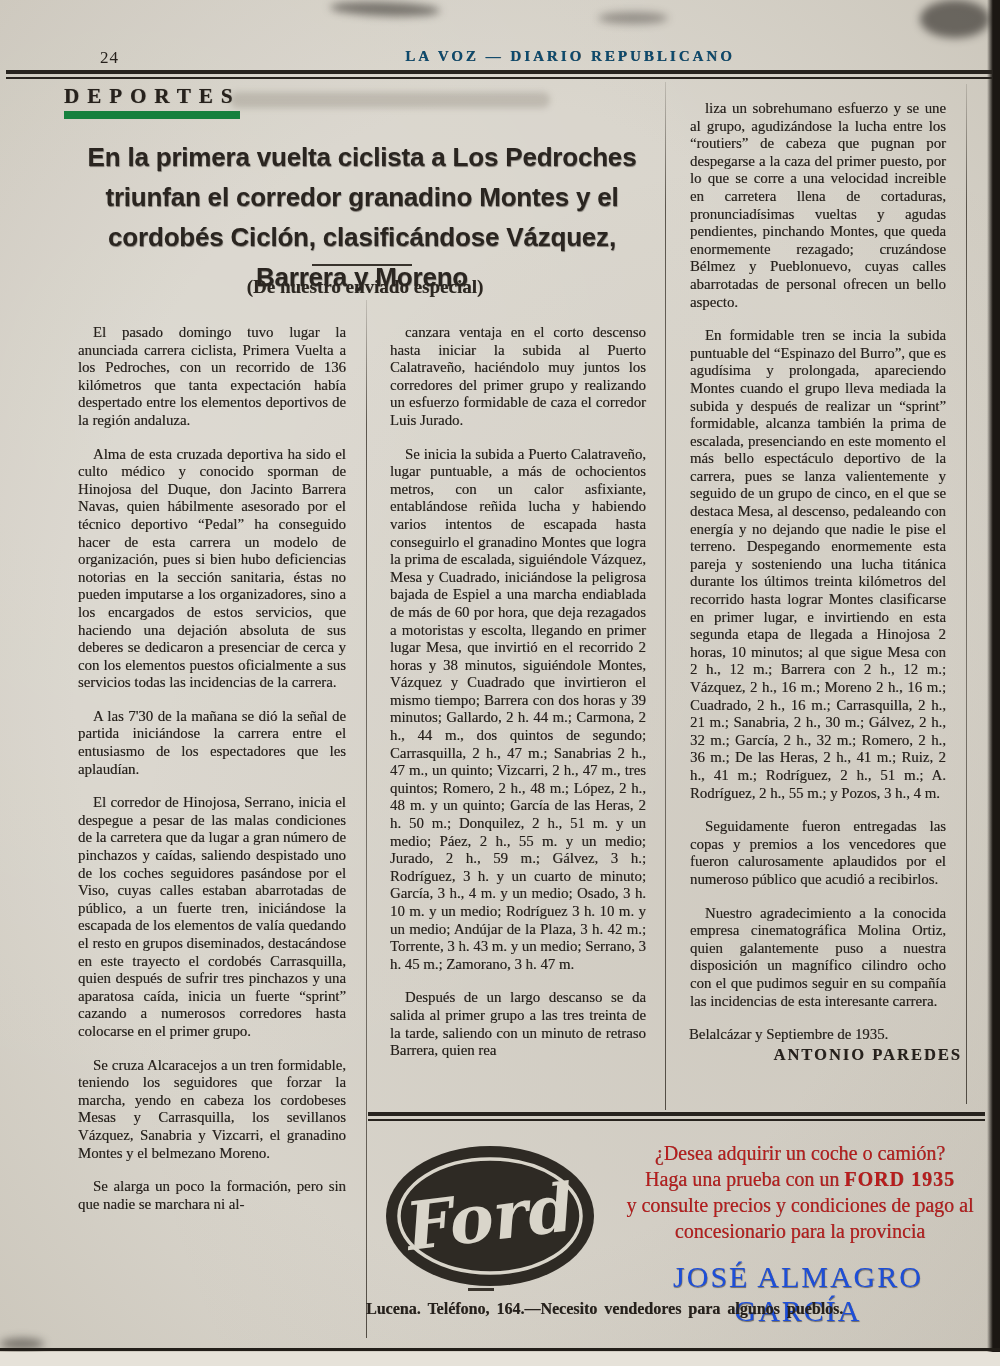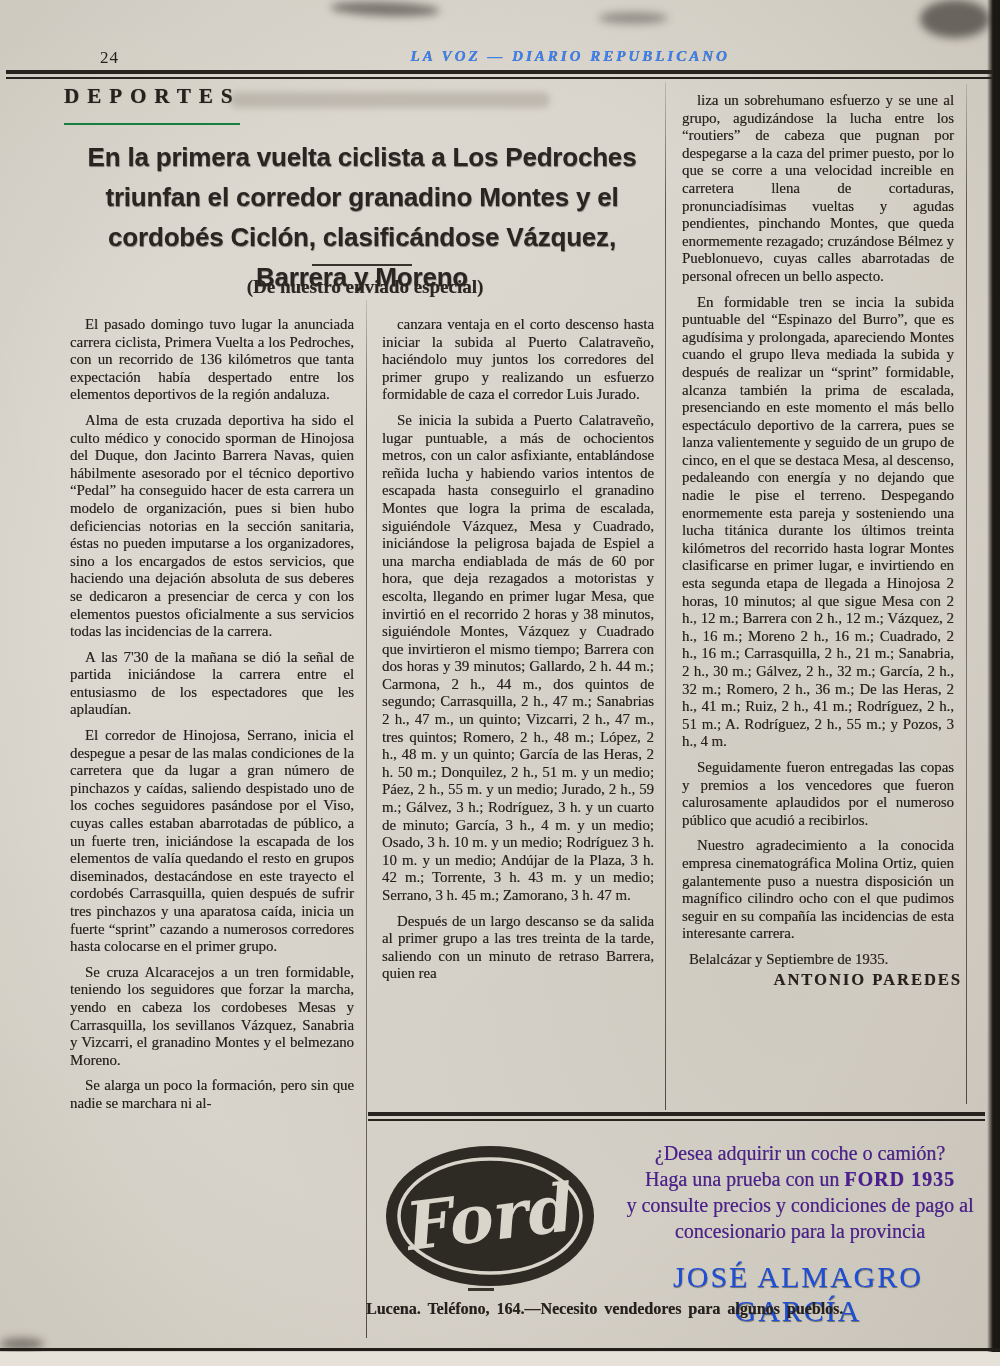--- a/index.html
+++ b/index.html
@@ -9,60 +9,60 @@
       radial-gradient(ellipse at 18% 30%, rgba(255,255,255,0.10), rgba(0,0,0,0) 55%),
       radial-gradient(ellipse at 80% 70%, rgba(120,108,90,0.10), rgba(0,0,0,0) 60%),
       radial-gradient(ellipse at 50% 50%, #d9d5cc 60%, #ccc7bc 100%);
     font-family:"Liberation Serif", serif;
     color:#26211c;
   }
   .abs{position:absolute;}
   
   .page-num{left:100px;top:48px;font-size:17px;font-weight:normal;letter-spacing:1px;}
   .masthead{left:200px;top:48px;width:740px;text-align:center;font-weight:bold;
-    font-size:15px;letter-spacing:3px;font-style:italic;color:#3b82f6;
+    font-size:15px;letter-spacing:3px;color:#0c4a6e;
     text-shadow:0.4px 0.4px 0.6px rgba(30,25,20,0.6);}
   .rule-double{border-top:4px solid #27231e;border-bottom:2px solid #27231e;height:3px;
     background:transparent;}
   #header-rule{left:6px;top:70px;width:986px;}
   
   .section-label{left:64px;top:84px;font-size:21px;font-weight:bold;letter-spacing:8px;
-    border-bottom:2px solid #15803d;padding-bottom:14px;
+    border-bottom:8px solid #15803d;padding-bottom:2px;
     text-shadow:0.4px 0.4px 0.7px rgba(30,25,20,0.55);}
   .ghost-smudge{left:230px;top:92px;width:320px;height:16px;background:rgba(95,88,74,0.22);
     filter:blur(3px);border-radius:8px;}
   .headline{left:62px;top:120px;width:600px;text-align:center;
     font-family:"Liberation Sans", sans-serif;font-weight:bold;
     font-size:26px;line-height:40px;letter-spacing:-0.2px;color:#2a2520;
     text-shadow:0.5px 0.5px 0.8px rgba(35,30,25,0.5);}
   .headline-rule{left:312px;top:264px;width:100px;border-top:2px solid #38332c;}
   .subhead{left:65px;top:276px;width:600px;text-align:center;font-size:19px;
     font-weight:bold;color:#2c2721;text-shadow:0.4px 0.4px 0.6px rgba(35,30,25,0.45);}
   
   .col{font-size:14.8px;line-height:17.6px;text-align:justify;
     text-shadow:0.35px 0.35px 0.5px rgba(40,34,28,0.45);}
   #col1{left:62px;top:308px;width:300px;height:1030px;overflow:hidden;}
   #col2{left:374px;top:308px;width:288px;height:800px;overflow:hidden;}
   #col3{left:674px;top:84px;width:288px;height:1026px;overflow:hidden;}
-  .body-p{margin:8px;text-indent:15px;}
+  .body-p{margin:16px;text-indent:15px;}
   .dateline{margin:1px 0 0 0;text-indent:15px;}
   .byline{margin:2px 0 0 0;text-align:right;font-size:16.5px;letter-spacing:2px;
     font-weight:bold;text-indent:60px;}
   
   .v-rule{width:1px;background:linear-gradient(to bottom, rgba(50,44,36,0.15),
     rgba(50,44,36,0.75) 12%, rgba(50,44,36,0.55) 60%, rgba(50,44,36,0.8));}
   #vr1{left:366px;top:300px;height:1038px;}
   #vr2{left:665px;top:82px;height:1028px;}
   #vr3{left:966px;top:84px;height:1020px;}
   
   #ad-rule{left:368px;top:1112px;width:617px;}
   #ford-logo{left:382px;top:1142px;}
   #ford-dash{left:468px;top:1288px;width:26px;border-top:3px solid #3a352e;}
   .ad-copy{left:614px;top:1140px;width:372px;text-align:center;font-size:20px;
-    line-height:26px;color:#4c1d95;text-shadow:0.4px 0.4px 0.6px rgba(35,30,25,0.5);}
+    line-height:26px;color:#b91c1c;text-shadow:0.4px 0.4px 0.6px rgba(35,30,25,0.5);}
   .ad-brand{font-weight:bold;letter-spacing:1px;}
   .ad-dealer{left:610px;top:1260px;width:376px;text-align:center;font-size:30px;
     letter-spacing:2px;color:#1d4ed8;
     text-shadow:0.5px 0.5px 0.8px rgba(35,30,25,0.55);}
   .ad-footer{left:366px;top:1300px;width:622px;font-size:16px;font-weight:bold;
     word-spacing:3px;text-shadow:0.4px 0.4px 0.5px rgba(35,30,25,0.5);}
   
   .right-edge{right:0;top:0;width:13px;height:100%;
     background:linear-gradient(to right, rgba(24,20,16,0) 0%, #1b1713 45%);}
   #bottom-rule{left:0;top:1348px;width:1000px;border-top:3px solid #221e19;}

